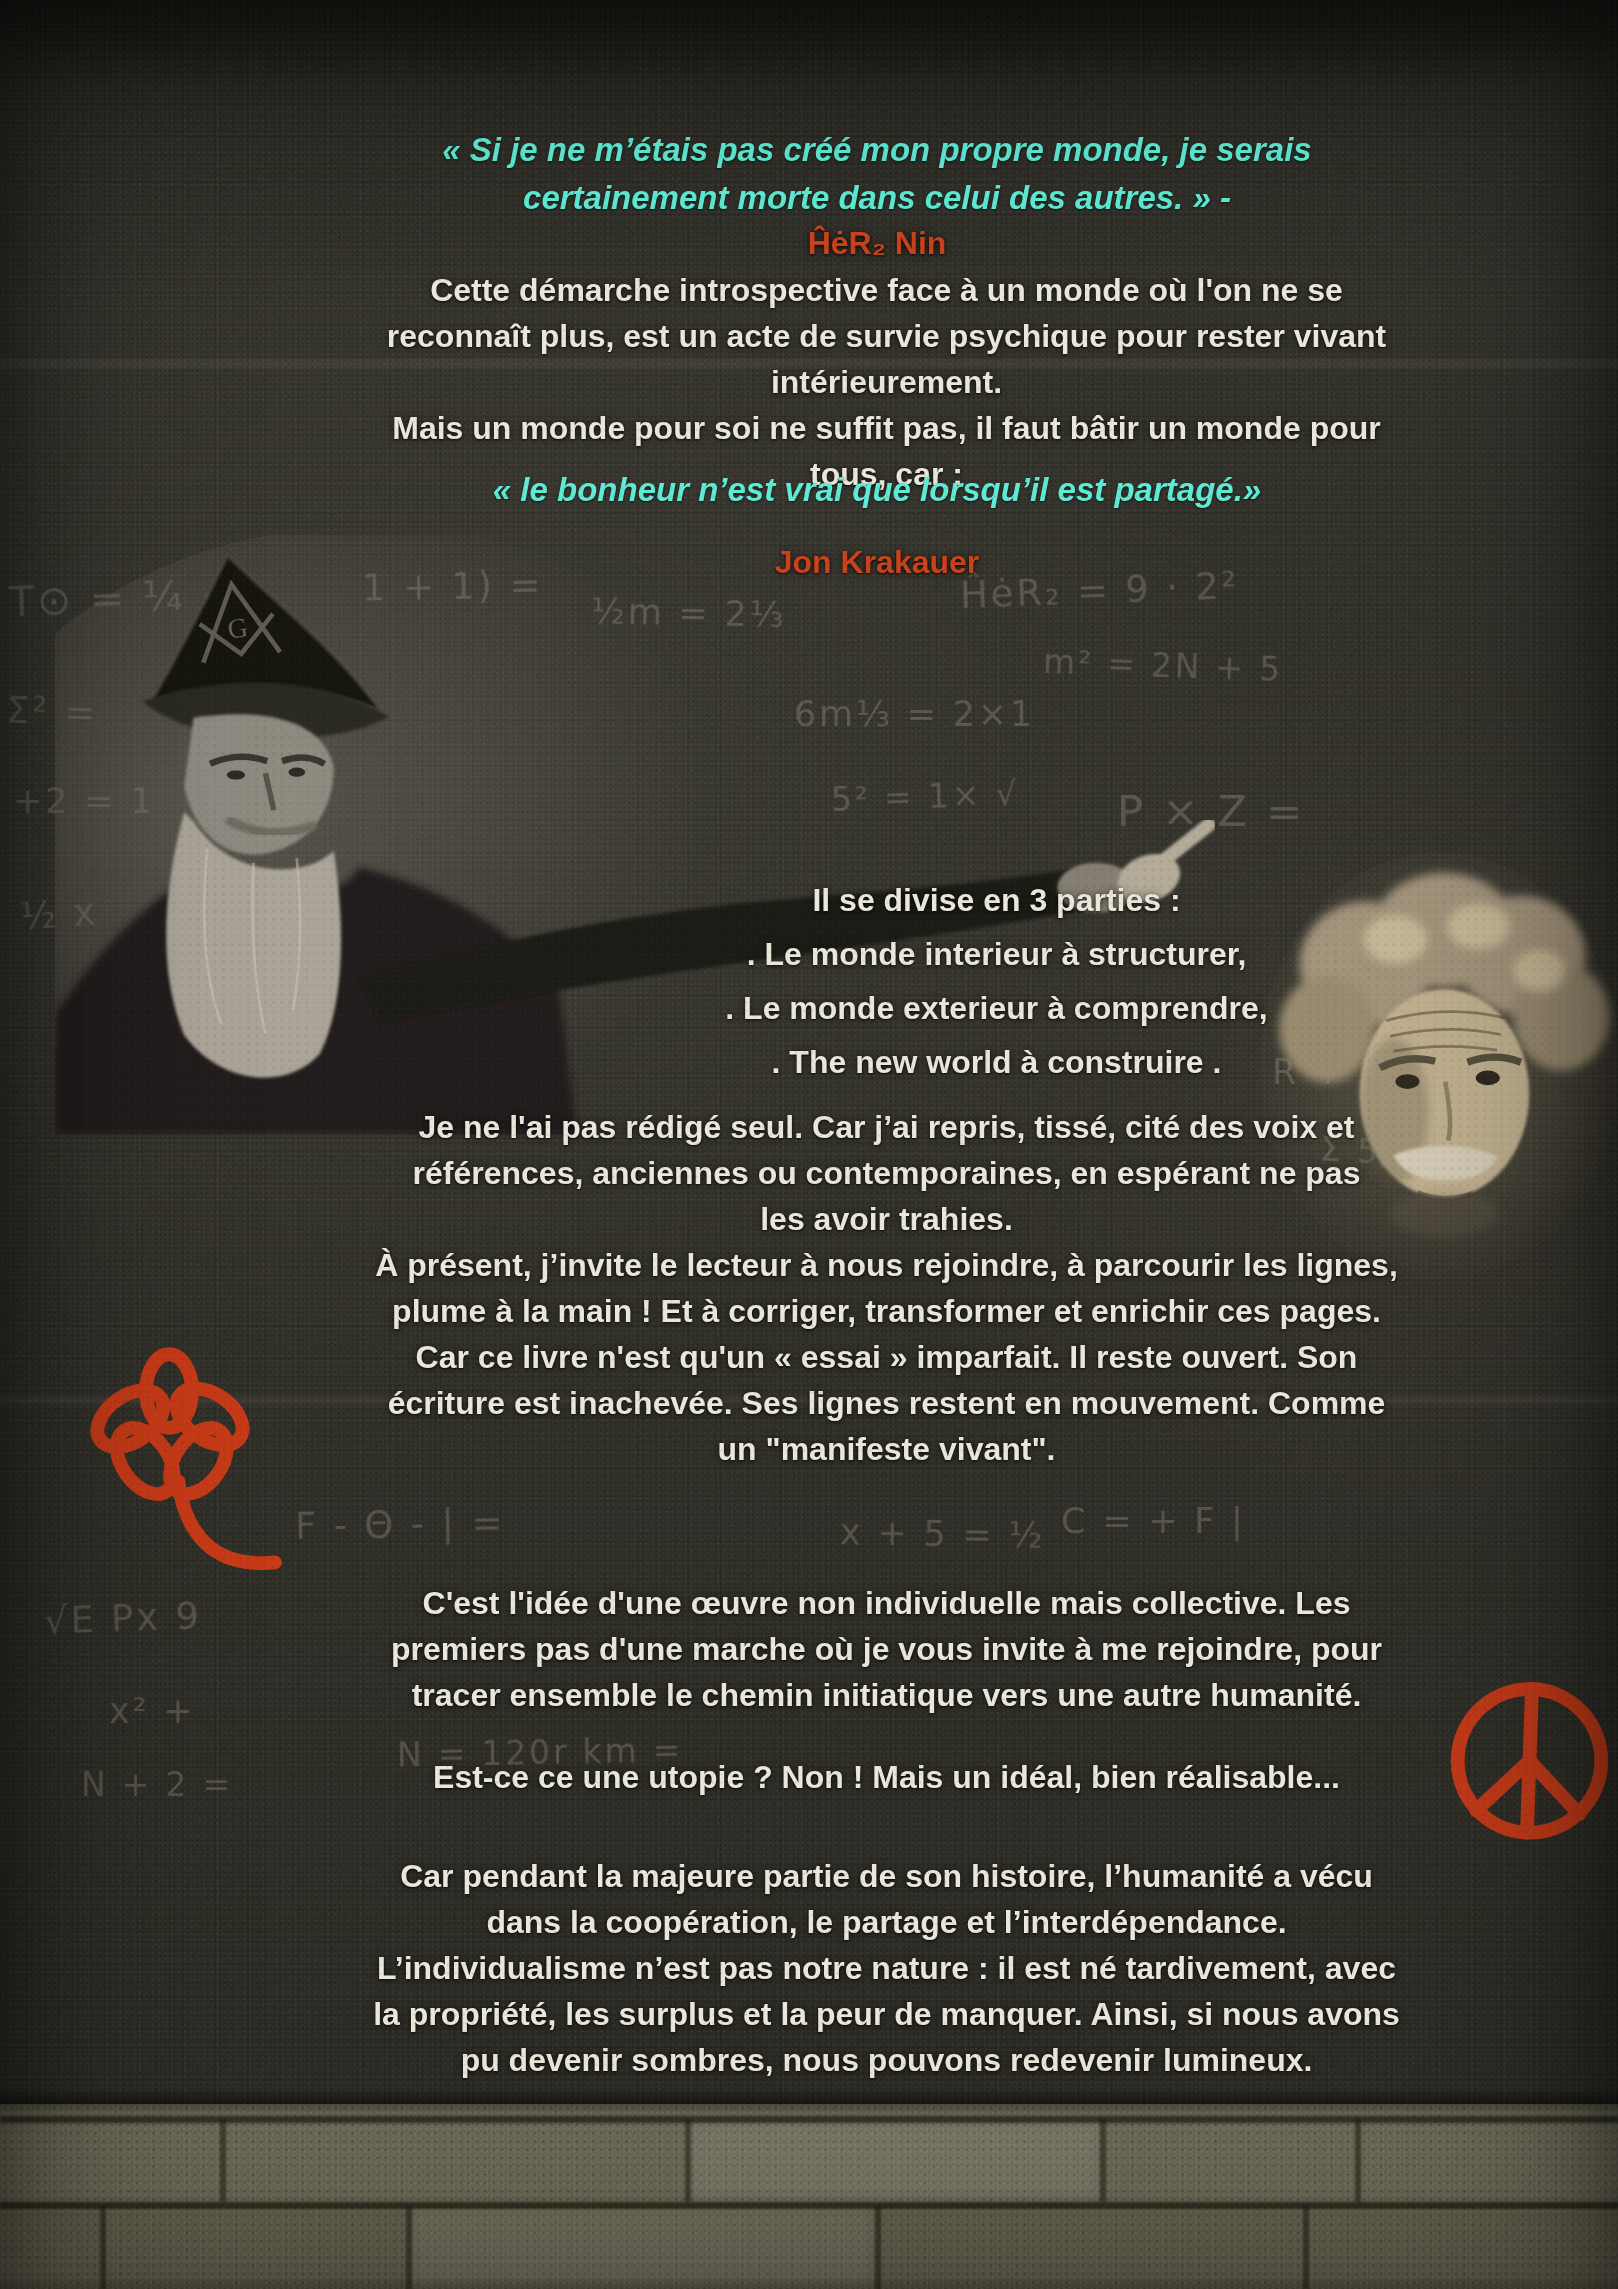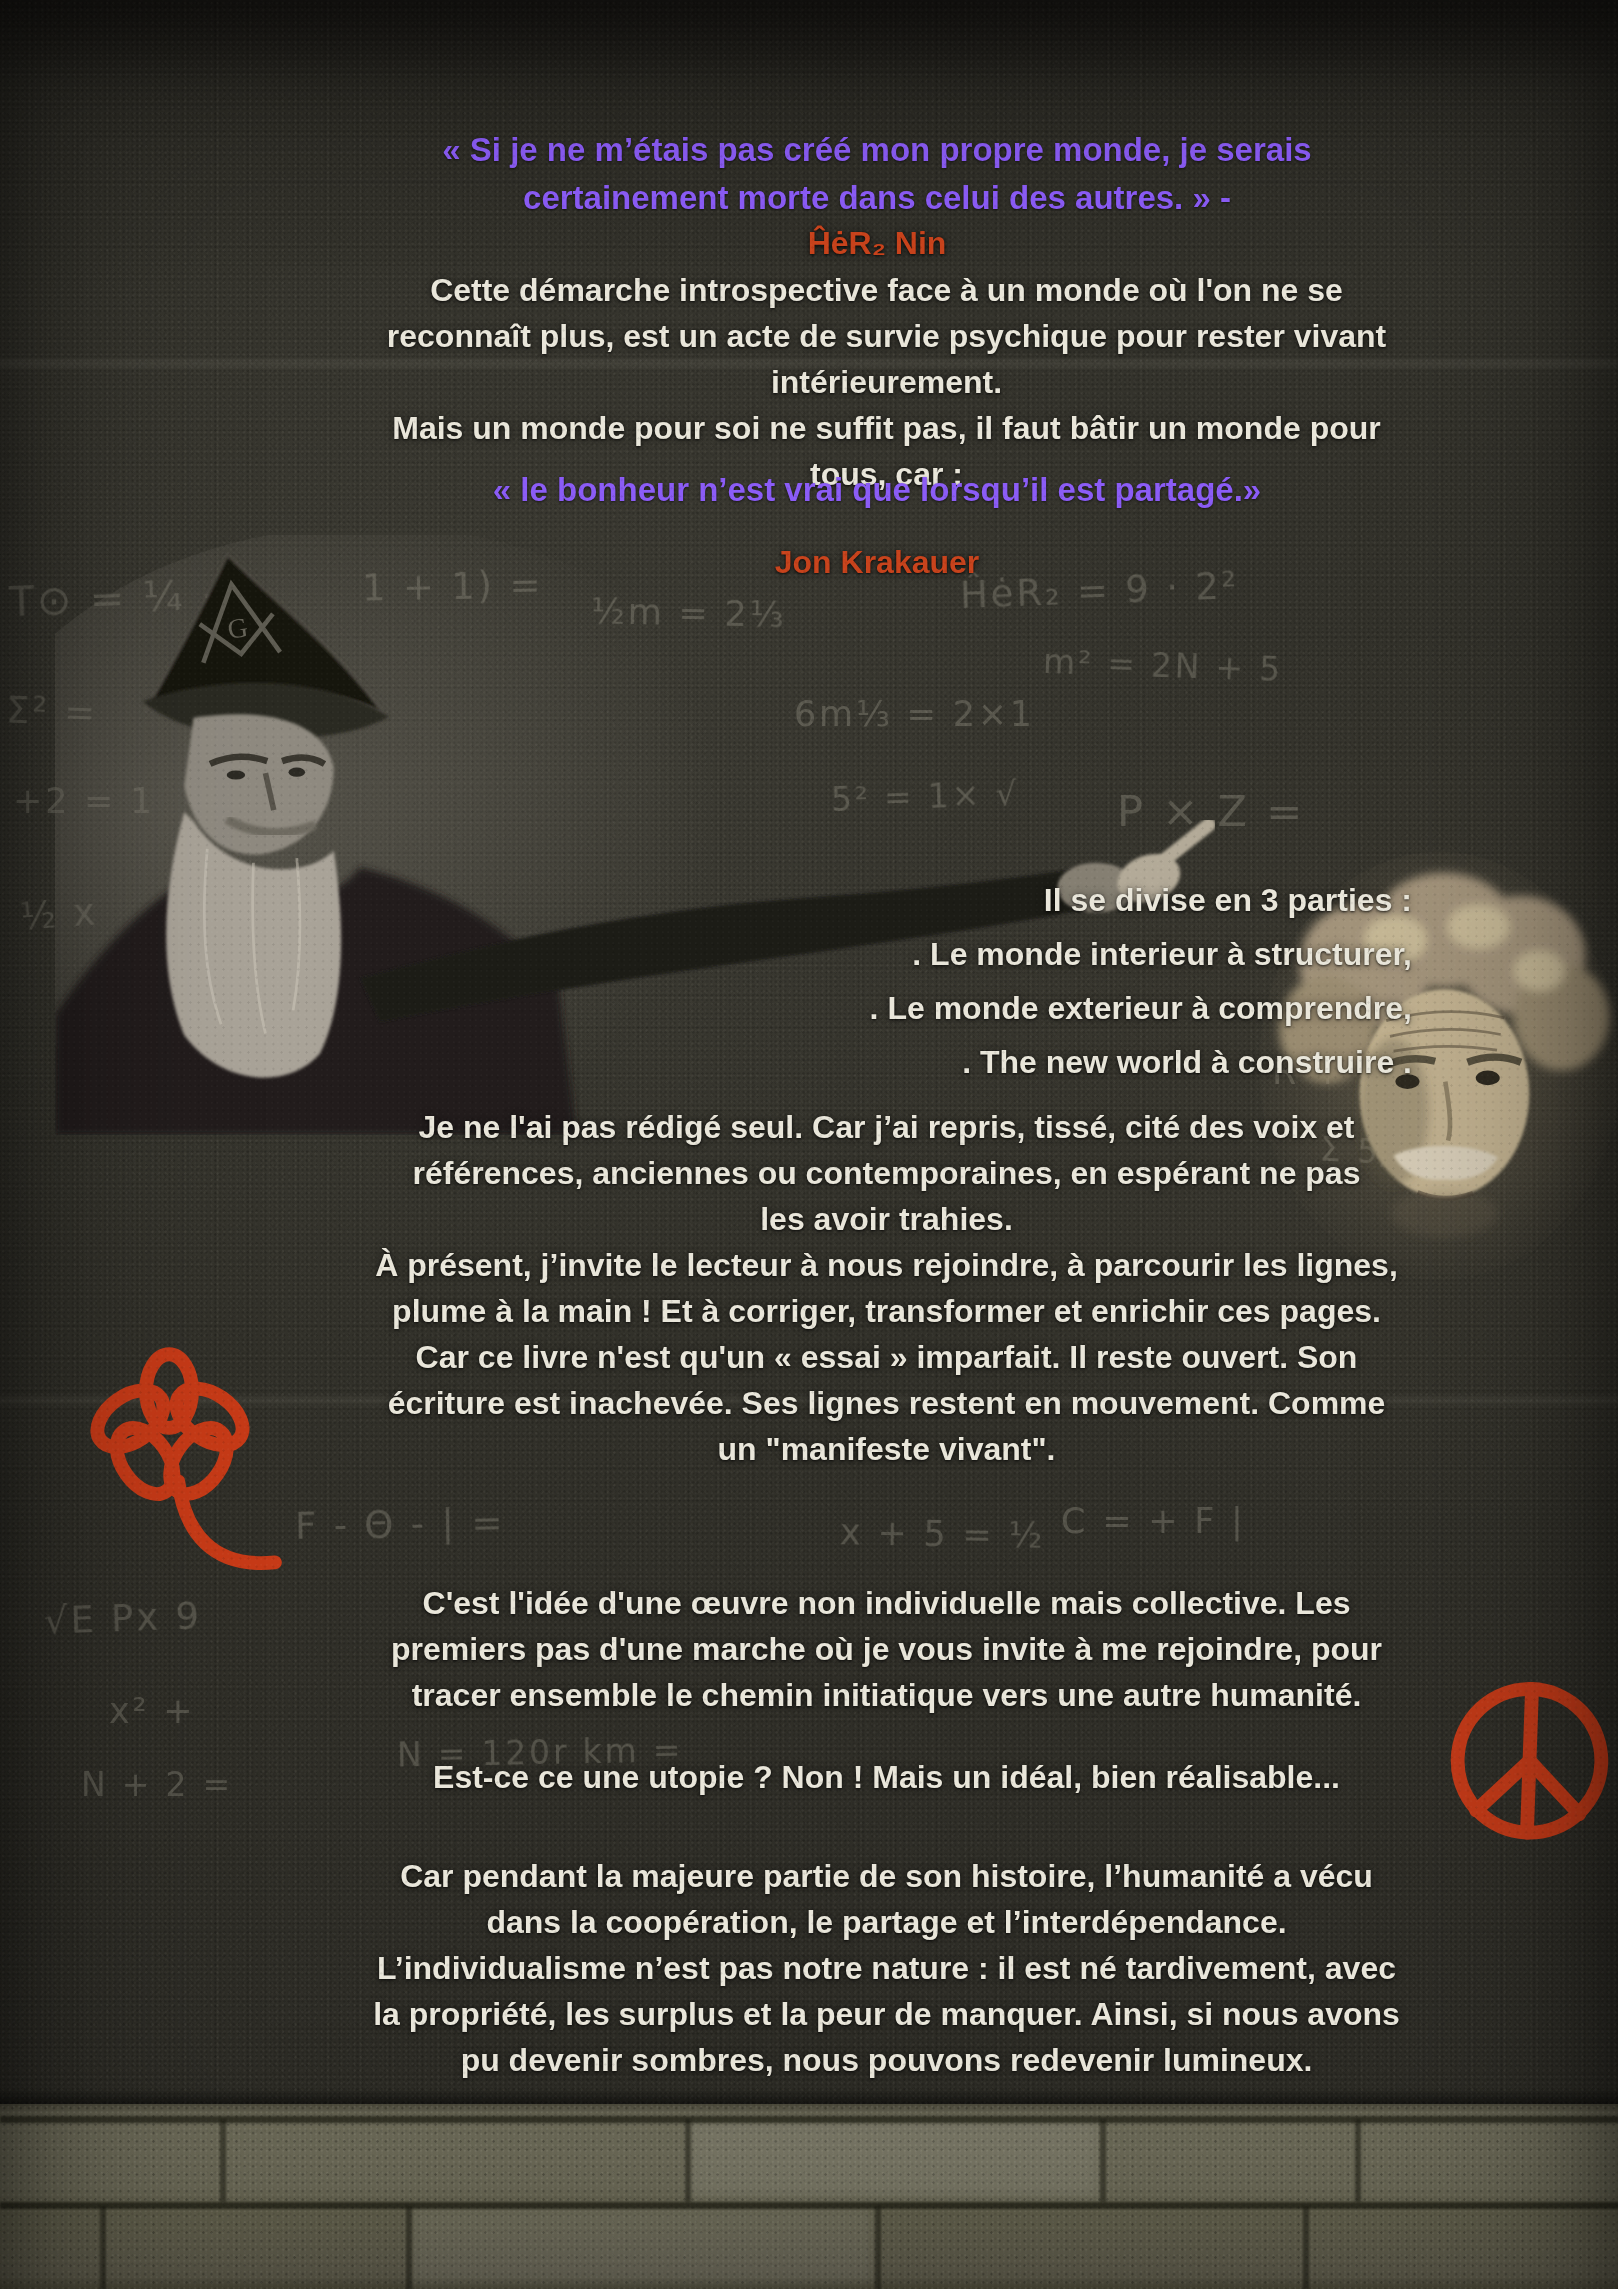--- a/index.html
+++ b/index.html
@@ -55,30 +55,30 @@
   .fig-einstein{left:1255px;top:849px;width:364px;height:443px;}
   .fig-clover{left:88px;top:1343px;width:198px;height:249px;}
   .fig-peace{left:1442px;top:1672px;width:175px;height:185px;}
 
   
   .txt{position:absolute;z-index:5;font-weight:700;font-size:32px;line-height:46px;
        color:#e9e6da;white-space:pre-line;
        text-shadow:0 0.9px 2.8px rgba(0,0,0,.75),0 0 9.2px rgba(0,0,0,.45);}
   .center{left:314px;width:1126px;text-align:center;}
   .leftcol{left:305px;width:1163px;text-align:center;}
-  .quote{color:#8b5cf6;
+  .quote{font-style:italic;color:#5eead4;
          text-shadow:0 0.9px 2.8px rgba(0,0,0,.6);}
   .author{color:#c8431c;font-style:normal;}
   .q-anais{top:126px;line-height:48px;font-size:33px;}
   .a-anais{top:220px;}
   .p-intro{top:267px;}
   .q-krakauer{top:467px;font-size:33px;}
   .a-krakauer{top:539px;}
   .p-pensee{top:637px;line-height:46px;}
-  .p-parties{top:873px;left:581px;width:831px;text-align:right;line-height:54px;}
+  .p-parties{top:873px;left:581px;width:831px;text-align:center;line-height:54px;}
   .p-redaction{top:1104px;}
   .p-collective{top:1580px;}
   .p-utopie{top:1754px;}
   .p-cooperation{top:1853px;}
 
   
   .pavement{position:absolute;left:0;top:2104px;width:1619px;height:186px;z-index:4;
     background:
       radial-gradient(rgba(240,238,220,.10) 0.9px, transparent 1.5px),
       radial-gradient(rgba(0,0,0,.25) 0.9px, transparent 1.4px),

